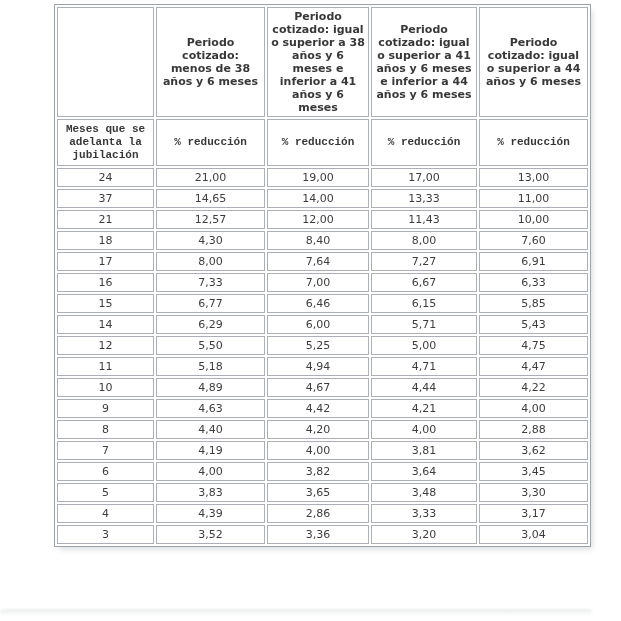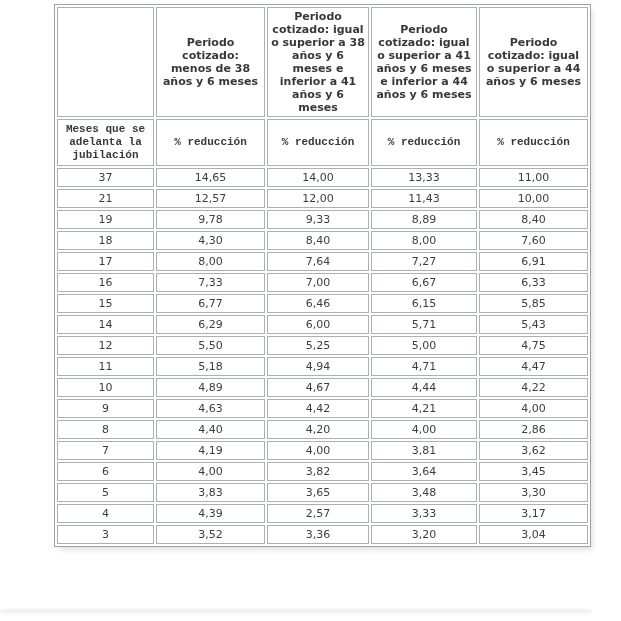--- a/index.html
+++ b/index.html
@@ -91,41 +91,41 @@
         <tr class="header-sub">
           <th>Meses que se adelanta la jubilación</th>
           <th>% reducción</th>
           <th>% reducción</th>
           <th>% reducción</th>
           <th>% reducción</th>
         </tr>
       </thead>
       <tbody id="table-body">
           <tr>
+            <td>24</td>
+            <td>21,00</td>
+            <td>19,00</td>
+            <td>17,00</td>
+            <td>13,00</td>
+          </tr>
+          <tr>
             <td>37</td>
             <td>14,65</td>
             <td>14,00</td>
             <td>13,33</td>
             <td>11,00</td>
           </tr>
           <tr>
             <td>21</td>
             <td>12,57</td>
             <td>12,00</td>
             <td>11,43</td>
             <td>10,00</td>
           </tr>
           <tr>
-            <td>19</td>
-            <td>9,78</td>
-            <td>9,33</td>
-            <td>8,89</td>
-            <td>8,40</td>
-          </tr>
-          <tr>
             <td>18</td>
             <td>4,30</td>
             <td>8,40</td>
             <td>8,00</td>
             <td>7,60</td>
           </tr>
           <tr>
             <td>17</td>
             <td>8,00</td>
             <td>7,64</td>
@@ -179,21 +179,21 @@
             <td>4,63</td>
             <td>4,42</td>
             <td>4,21</td>
             <td>4,00</td>
           </tr>
           <tr>
             <td>8</td>
             <td>4,40</td>
             <td>4,20</td>
             <td>4,00</td>
-            <td>2,86</td>
+            <td>2,88</td>
           </tr>
           <tr>
             <td>7</td>
             <td>4,19</td>
             <td>4,00</td>
             <td>3,81</td>
             <td>3,62</td>
           </tr>
           <tr>
             <td>6</td>
@@ -205,21 +205,21 @@
           <tr>
             <td>5</td>
             <td>3,83</td>
             <td>3,65</td>
             <td>3,48</td>
             <td>3,30</td>
           </tr>
           <tr>
             <td>4</td>
             <td>4,39</td>
-            <td>2,57</td>
+            <td>2,86</td>
             <td>3,33</td>
             <td>3,17</td>
           </tr>
           <tr>
             <td>3</td>
             <td>3,52</td>
             <td>3,36</td>
             <td>3,20</td>
             <td>3,04</td>
           </tr>

